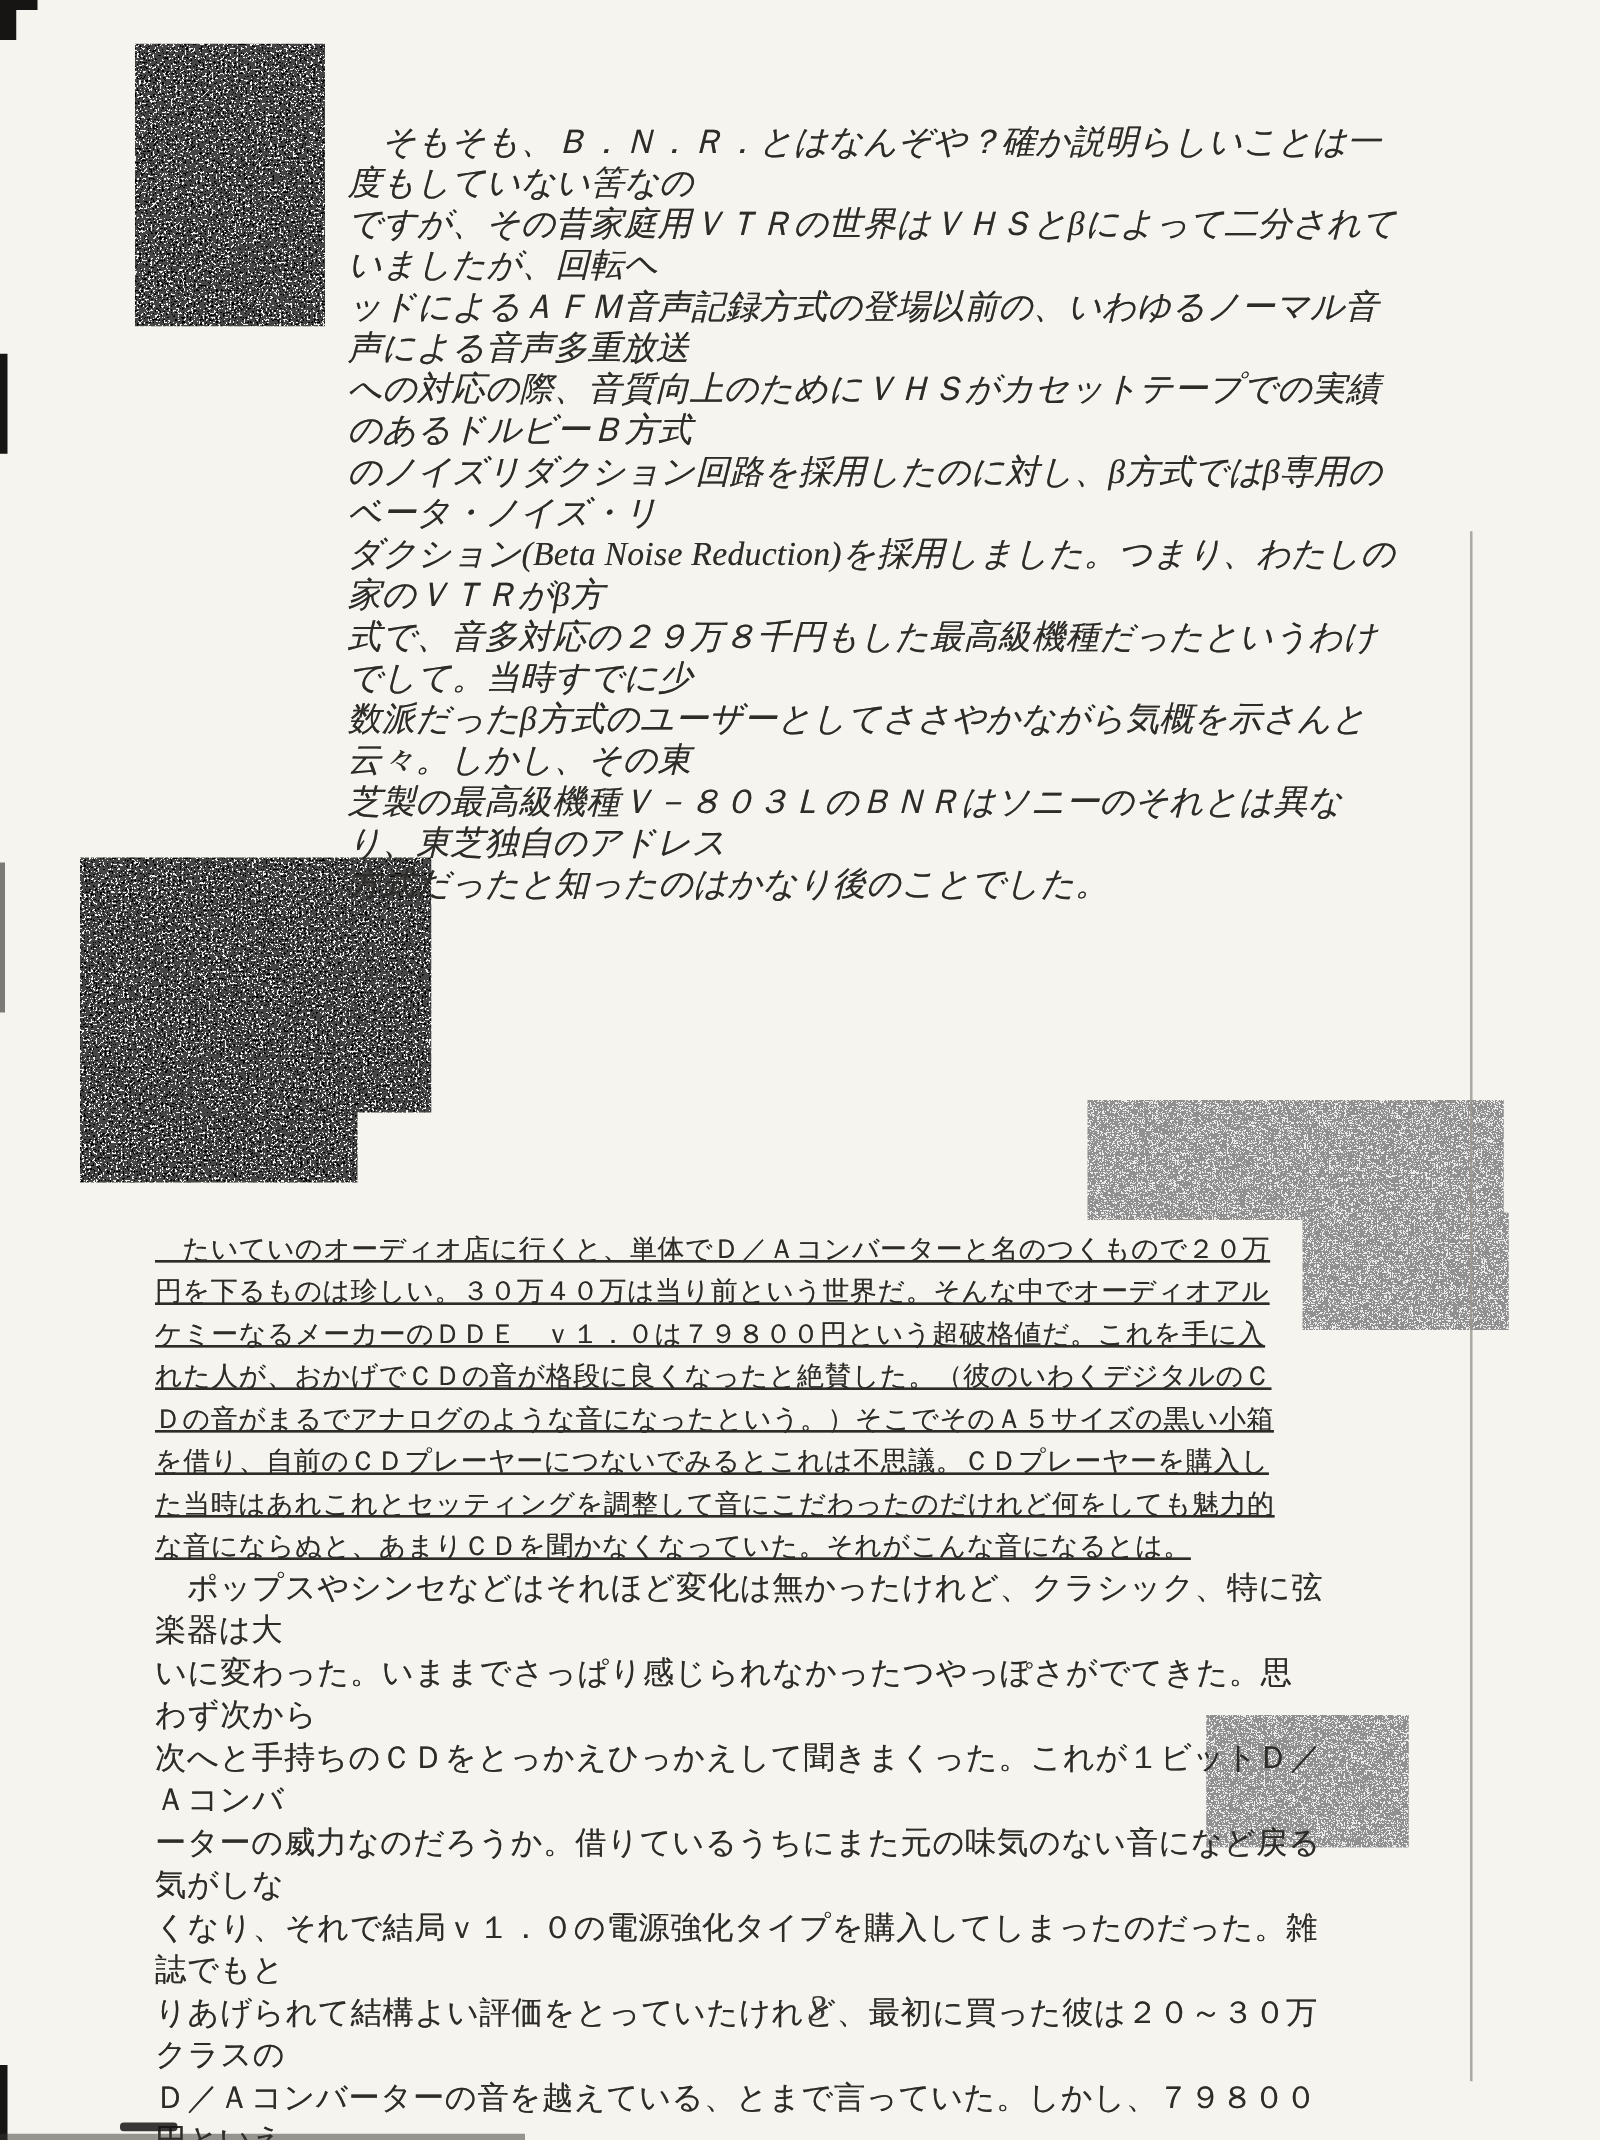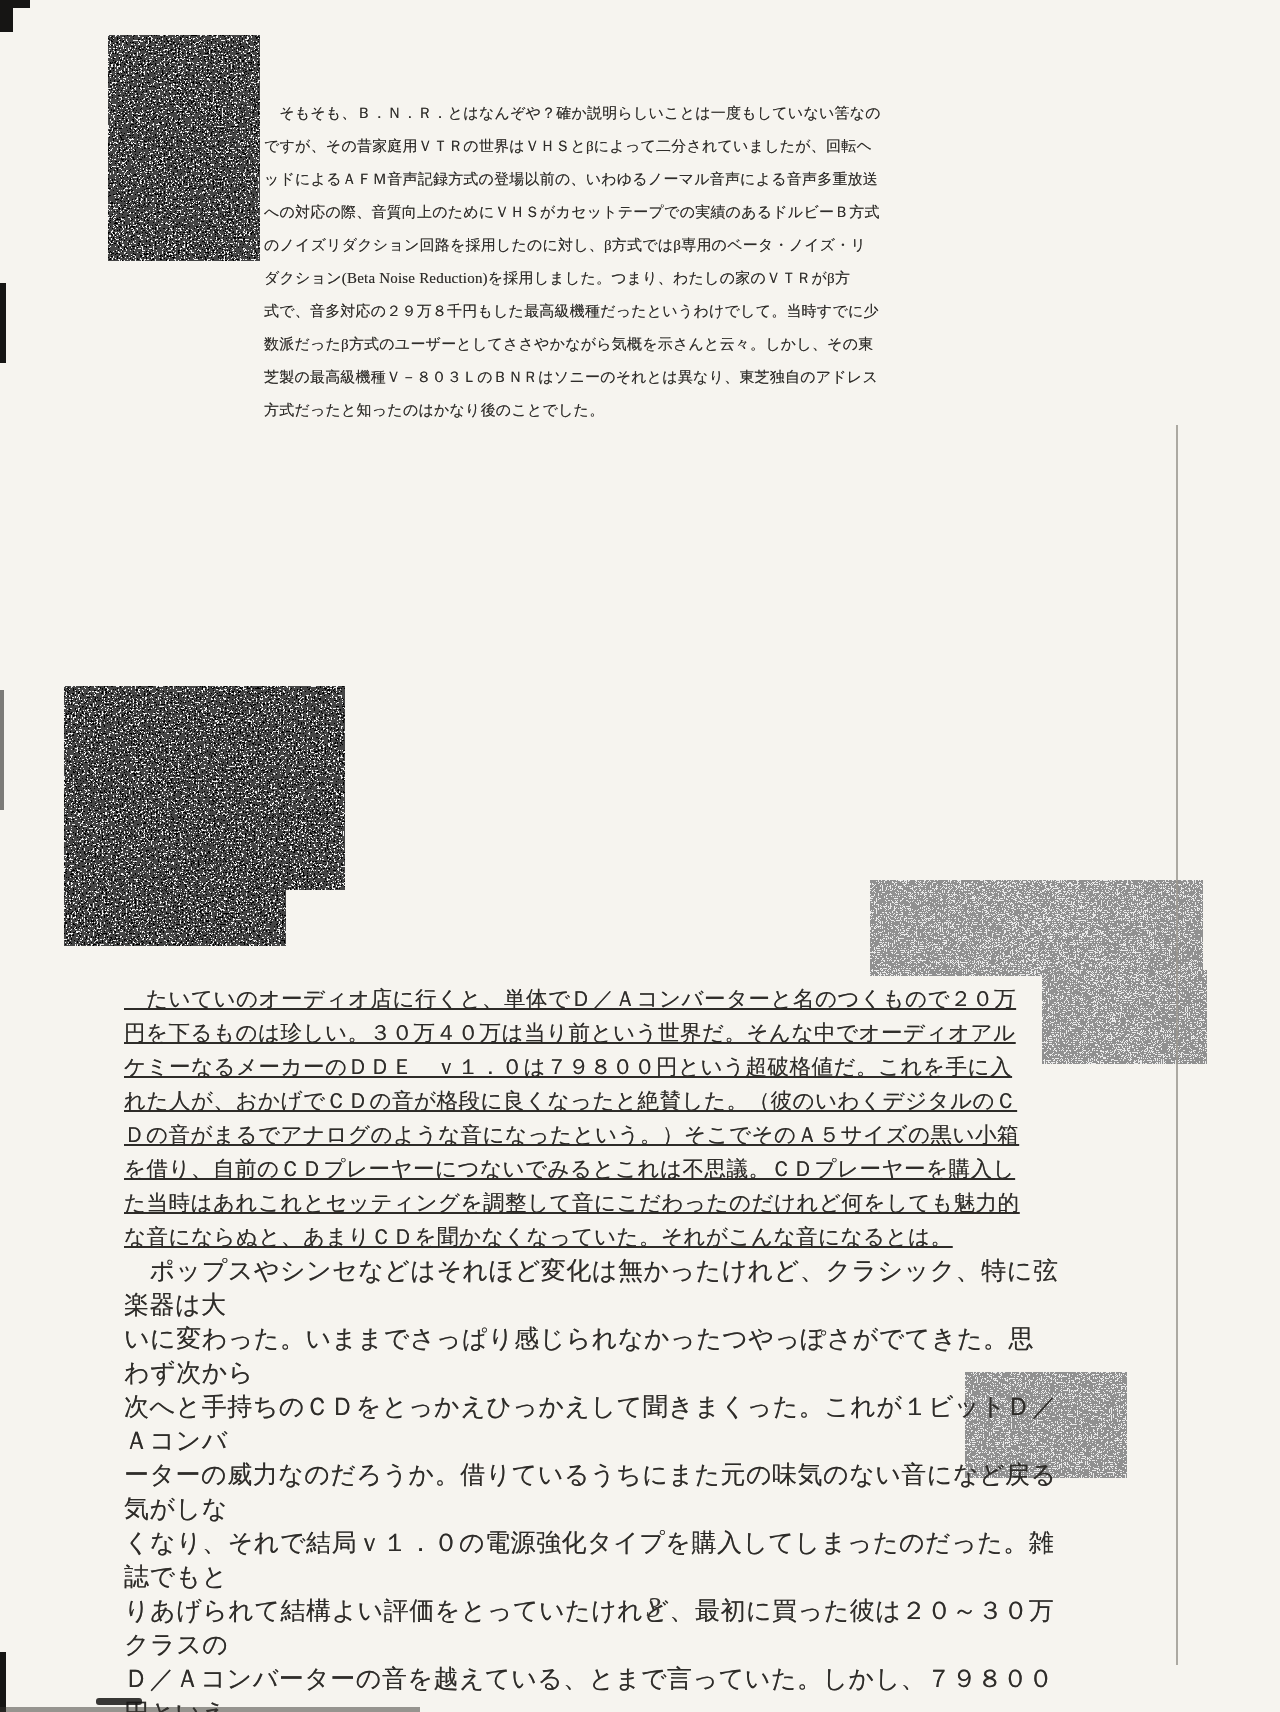--- a/index.html
+++ b/index.html
@@ -12,22 +12,22 @@
     position:relative;width:1280px;height:1712px;overflow:hidden;
     background:#f6f4ef;color:#2b2a28;
   }
   .para{
     position:absolute;
     white-space:pre-line;
     color:#2e2c29;
     text-shadow:0 0 .4px rgba(40,38,35,.55);
   }
   .para1{
-    left:264px;top:97px;width:845px;
-    font-size:15px;line-height:33px;letter-spacing:0.2px;
+    left:278px;top:97px;width:845px;
+    font-size:27px;line-height:33px;letter-spacing:0.2px;font-style:italic;
   }
   .para2{
     left:124px;top:982px;width:935px;
     font-size:21.5px;line-height:34px;letter-spacing:0.5px;text-decoration:underline;
   }
   .para3{
     left:124px;top:1254px;width:935px;
     font-size:25px;line-height:34px;letter-spacing:0.5px;
   }
   .page-number{

